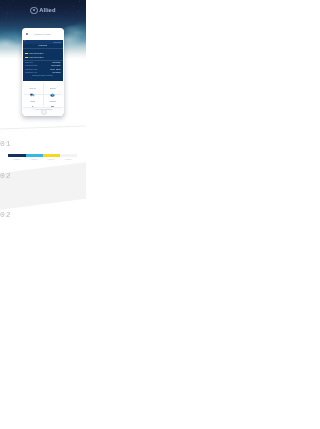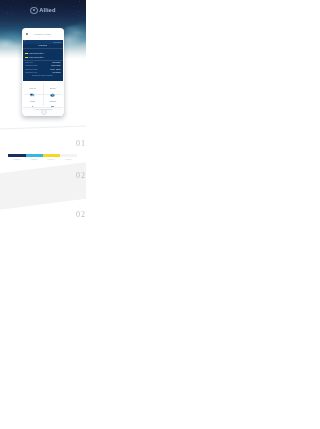--- a/index.html
+++ b/index.html
@@ -14,21 +14,21 @@
   #clouds{position:absolute;inset:0;}
   .logo{position:absolute;left:0;right:0;top:7.4px;height:6px;display:flex;align-items:center;justify-content:center;gap:1px;}
   .logo .mark{width:5.8px;height:5.8px;border-radius:50%;border:.7px solid #8fa4c0;position:relative;flex:0 0 auto;}
   .logo .mark:after{content:"";position:absolute;left:1.35px;top:1.35px;width:2.3px;height:2.3px;border-radius:50%;background:#8fa4c0;}
   .logo .wm{color:#a8b8cf;font-size:5.8px;line-height:6px;letter-spacing:.1px;font-weight:700;}
   
   #phone1{position:absolute;left:22px;top:28.4px;width:41.6px;height:87.2px;background:#fdfdfd;border-radius:3.6px;
     box-shadow:0 1.5px 5px rgba(15,35,60,.3), 0 0 .6px rgba(0,0,0,.35);}
   .phome{position:absolute;left:50%;bottom:.4px;width:4px;height:4px;margin-left:-2px;border-radius:50%;background:#f4f5f6;border:.35px solid #dfe1e4;}
   
-  .num{position:absolute;left:0;right:0;text-align:right;color:#b9bcbf;font-size:8px;line-height:9px;letter-spacing:1px;font-family:Liberation Serif, serif;}
+  .num{position:absolute;left:0;right:0;text-align:left;color:#b9bcbf;font-size:8px;line-height:9px;letter-spacing:1px;font-family:Liberation Mono, monospace;}
   
   .slant{position:absolute;left:-14px;width:114px;}
   #band02{top:168.3px;height:36px;background:#f3f3f3;transform:rotate(-7.29deg);}
   .divline{position:absolute;left:-14px;width:114px;height:.4px;background:rgba(0,0,0,.07);}
   
   #palette{position:absolute;left:8.4px;top:154.3px;width:68.5px;height:3px;display:flex;overflow:hidden;}
   #palette i{flex:1 1 0;height:100%;display:block;}
   .plabels{position:absolute;left:8.4px;top:157.8px;width:68.5px;height:3px;display:flex;}
   .plabels span{flex:1 1 0;text-align:center;font-size:1.7px;line-height:2.4px;color:#c3c6c9;letter-spacing:.05px;}
   

